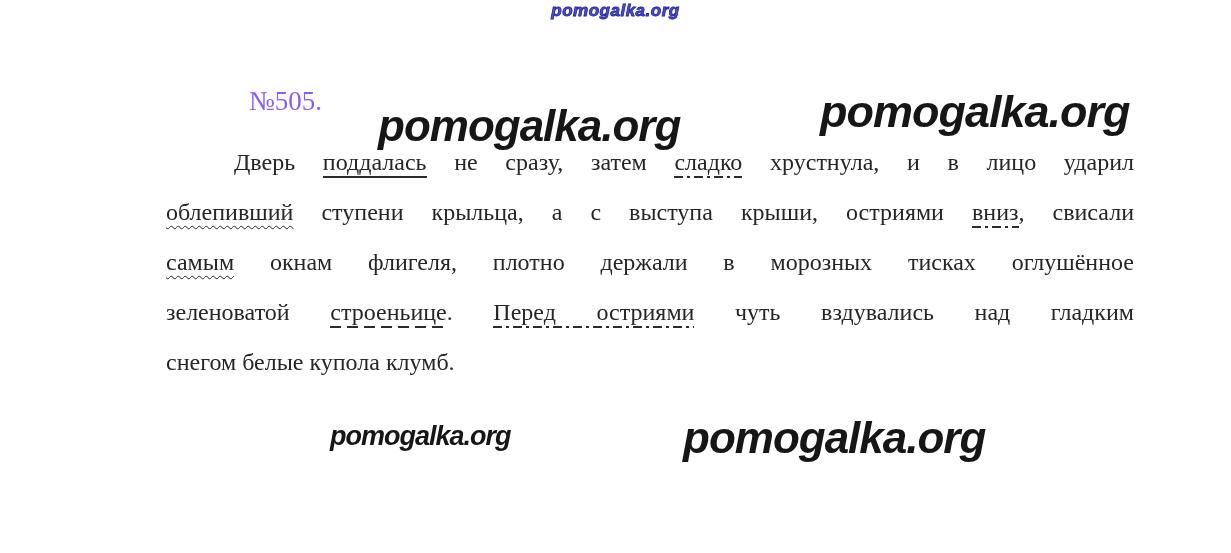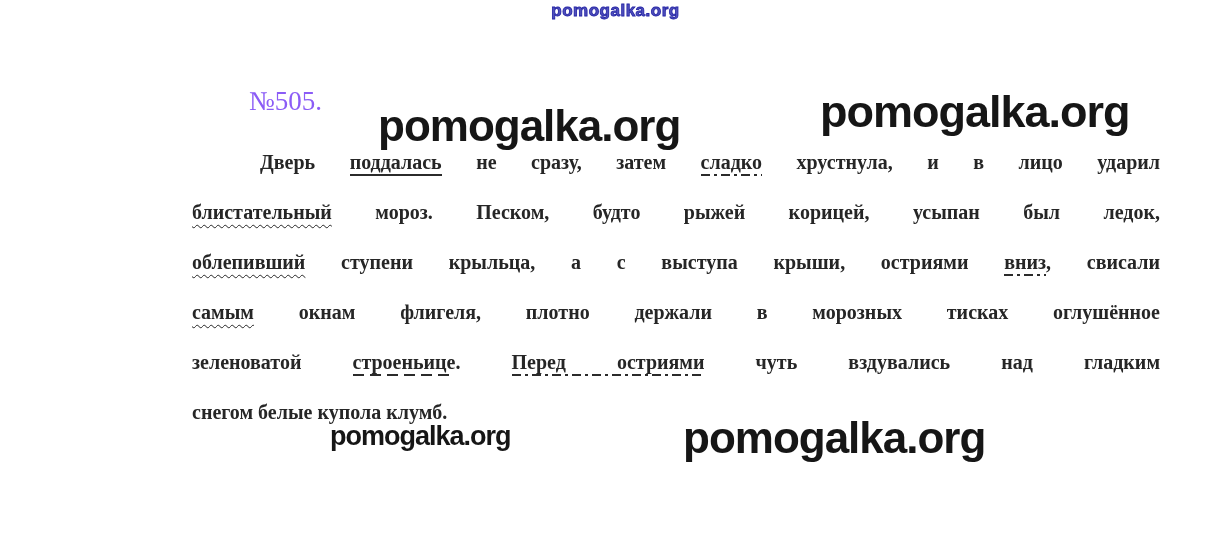--- a/index.html
+++ b/index.html
@@ -12,20 +12,21 @@
     overflow: hidden;
     font-family: "Liberation Serif", "DejaVu Serif", serif;
   }
   .wm {
     position: absolute;
     font-family: "Liberation Sans", "DejaVu Sans", sans-serif;
     font-weight: 700;
     color: #161616;
     letter-spacing: -1px;
     white-space: nowrap;
+    font-style: italic;
   }
   .wm-top {
     top: 1px;
     left: 50%;
     transform: translateX(-50%);
     font-size: 17px;
     font-weight: 700;
     letter-spacing: 0.5px;
     color: #5050bb;
     -webkit-text-stroke: 0.8px #2626a6;
@@ -38,27 +39,26 @@
   .exercise-number {
     position: absolute;
     top: 86px;
     left: 249px;
     font-size: 27px;
     color: #8b5cf6;
   }
   .exercise-text {
     position: absolute;
     top: 137px;
-    left: 192px;
+    left: 166px;
     width: 968px;
-    font-size: 20px;
+    font-size: 24px;
     line-height: 50px;
     color: #262626;
     z-index: 1;
-    font-weight: bold;
   }
   .line {
     text-align: justify;
     text-align-last: justify;
     white-space: normal;
     height: 50px;
   }
   .line.indent { padding-left: 68px; }
   .line.no-just { text-align: right; text-align-last: left; }
   
@@ -95,21 +95,20 @@
   <div class="wm wm-top">pomogalka.org</div>
 
   <div class="exercise-number">№505.</div>
 
   <div class="wm wm-mid-left">pomogalka.org</div>
 
   <div class="wm wm-mid-right">pomogalka.org</div>
 
   <div class="exercise-text">
       <div class="line indent"><span>Дверь </span><span class="u-solid">поддалась</span><span> не сразу, затем </span><span class="u-dashdot">сладко</span><span> хрустнула, и в лицо ударил</span></div>
-      <div class="line"><span class="u-wavy">блистательный</span><span> мороз. Песком, будто рыжей корицей, усыпан был ледок,</span></div>
       <div class="line"><span class="u-wavy">облепивший</span><span> ступени крыльца, а с выступа крыши, остриями </span><span class="u-dashdot">вниз</span><span>, свисали</span></div>
       <div class="line"><span class="u-wavy">самым</span><span> окнам флигеля, плотно держали в морозных тисках оглушённое</span></div>
       <div class="line"><span>зеленоватой </span><span class="u-dash">строеньице</span><span>. </span><span class="u-dashdot">Перед остриями</span><span> чуть вздувались над гладким</span></div>
       <div class="line no-just"><span>снегом белые купола клумб.</span></div>
     </div>
 
   <div class="wm wm-bottom-small">pomogalka.org</div>
 
   <div class="wm wm-bottom-large">pomogalka.org</div>
 

